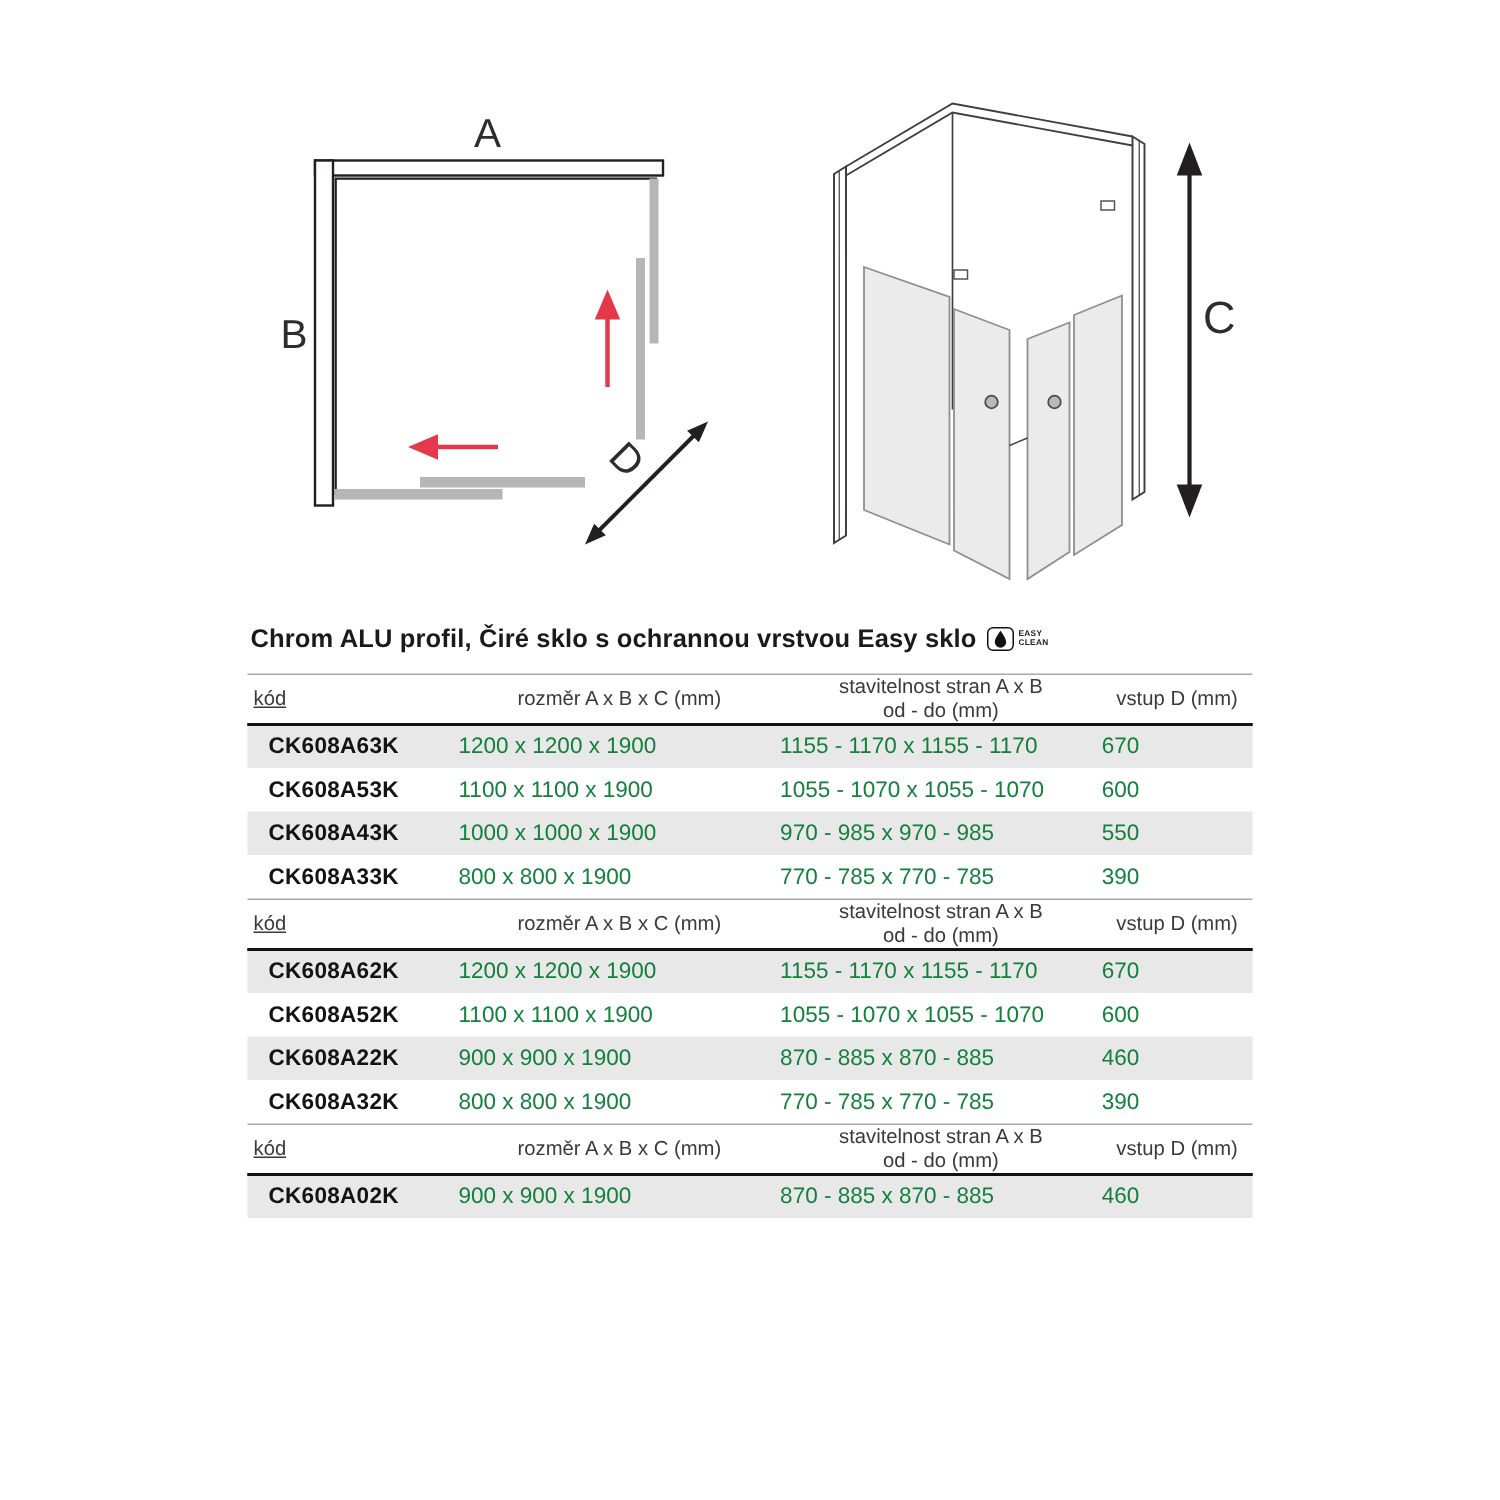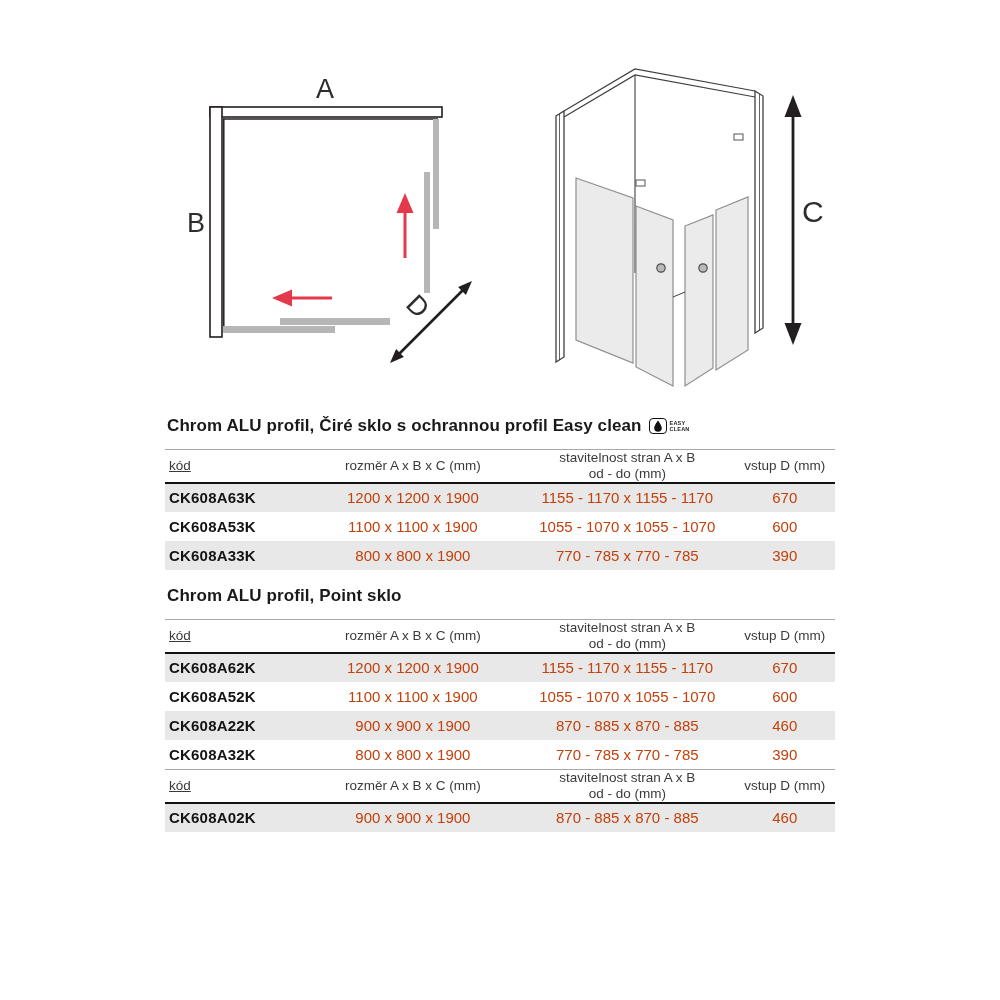--- a/index.html
+++ b/index.html
@@ -24,22 +24,22 @@
   .badge-box { width:18px; height:16px; border:1.6px solid #111; border-radius:4px;
                display:inline-flex; align-items:center; justify-content:center; background:#fff; }
   .badge-text { display:inline-flex; flex-direction:column; font-size:5.5px; line-height:1.15;
                 font-weight:700; color:#222; letter-spacing:.2px; }
 
   table { width:100%; border-collapse:collapse; table-layout:fixed; }
   thead th { border-top:1px solid #a8a8a8; border-bottom:2.5px solid #121212;
              font-weight:400; font-size:13.5px; color:#3a3a3a; height:33px;
              vertical-align:middle; text-align:center; white-space:pre-line; line-height:1.18; }
   thead th.left { text-align:left; padding-left:4px;text-decoration:underline; }
-  tbody td { height:29px; text-align:center; font-size:15px; color:#c2410c; }
-  tbody td:first-child { text-align:left; padding-left:4px; font-weight:700;
+  tbody td { height:29px; text-align:left; font-size:15px; color:#15803d; }
+  tbody td:first-child { text-align:left; padding-left:14px; font-weight:700;
                          color:#131313; letter-spacing:.2px; }
   tbody tr:nth-child(odd) { background:#e8e8e8; }
   col.c1{width:21%} col.c2{width:32%} col.c3{width:32%} col.c4{width:15%}
 </style>
 </head>
 <body>
 
 <div class="page">
 
   <svg class="topview" width="310" height="335" viewBox="0 0 310 335">
@@ -111,21 +111,21 @@
       <line x1="253" y1="82" x2="253" y2="298" stroke-width="2.8"></line>
       <polygon points="253,65 244.5,87 261.5,87" stroke="none"></polygon>
       <polygon points="253,315 244.5,293 261.5,293" stroke="none"></polygon>
     </g>
     <text x="262" y="192" font-size="30" fill="#2d2d2d">C</text>
   </svg>
 
   <div class="content">
 
     <h2 class="title first">
-      <span>Chrom ALU profil, Čiré sklo s ochrannou profil Easy clean</span>
+      <span>Chrom ALU profil, Čiré sklo s ochrannou vrstvou Easy sklo</span>
       <span class="badge">
         <span class="badge-box">
           <svg width="10" height="12" viewBox="0 0 10 12">
               <path d="M5 .5 C5 .5 1.2 5.4 1.2 8 a3.8 3.8 0 0 0 7.6 0 C8.8 5.4 5 .5 5 .5 Z" fill="#111"></path>
             </svg>
         </span>
         <span class="badge-text">
           <span>EASY</span>
           <span>CLEAN</span>
         </span>
@@ -154,31 +154,34 @@
             <td>1155 - 1170 x 1155 - 1170</td>
             <td>670</td>
           </tr>
           <tr>
             <td>CK608A53K</td>
             <td>1100 x 1100 x 1900</td>
             <td>1055 - 1070 x 1055 - 1070</td>
             <td>600</td>
           </tr>
           <tr>
+            <td>CK608A43K</td>
+            <td>1000 x 1000 x 1900</td>
+            <td>970 - 985 x 970 - 985</td>
+            <td>550</td>
+          </tr>
+          <tr>
             <td>CK608A33K</td>
             <td>800 x 800 x 1900</td>
             <td>770 - 785 x 770 - 785</td>
             <td>390</td>
           </tr>
         </tbody>
     </table>
 
-    <h2 class="title gapped">
-      <span>Chrom ALU profil, Point sklo</span>
-    </h2>
     <table>
       <colgroup>
           <col class="c1">
           <col class="c2">
           <col class="c3">
           <col class="c4">
         </colgroup>
       <thead>
           <tr>
         <th class="left">kód</th>

